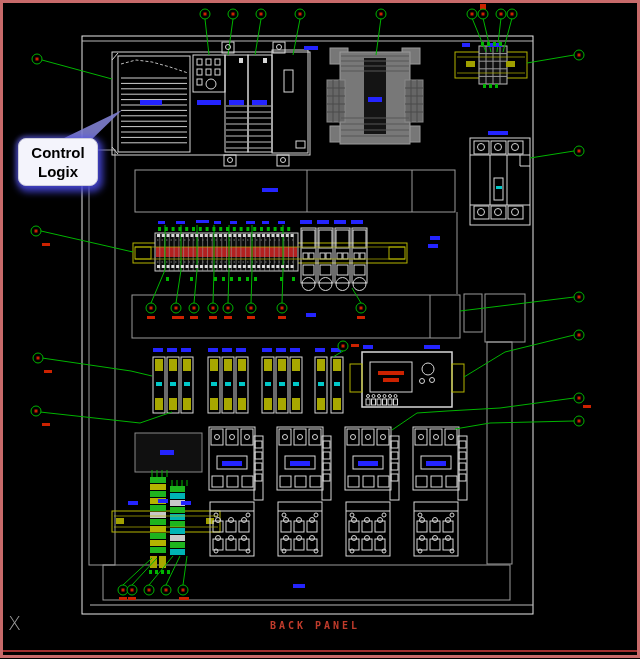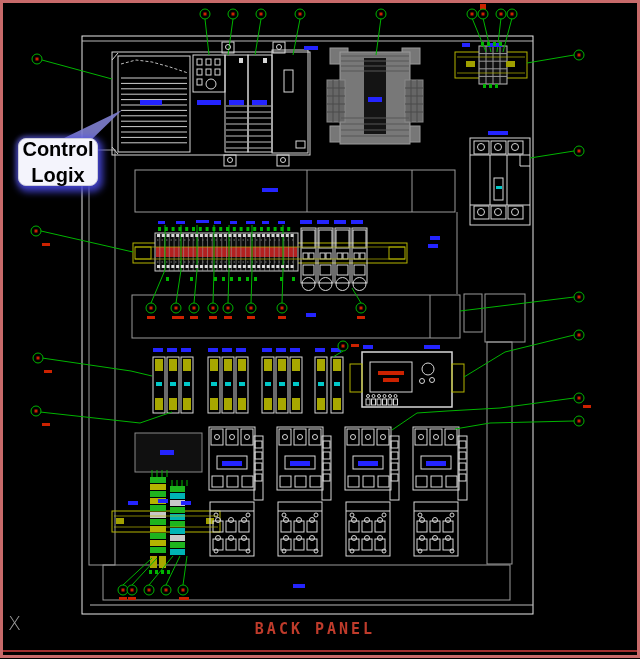--- a/index.html
+++ b/index.html
@@ -1,26 +1,26 @@
 <!DOCTYPE html>
 <html><head>
 <meta charset="utf-8">
 <style>
   html,body{margin:0;padding:0;background:#000;}
   #stage{position:relative;width:640px;height:659px;background:#000;overflow:hidden;
          font-family:"Liberation Sans", sans-serif;}
   #cad{position:absolute;left:0;top:0;}
   .htext{position:absolute;}
   #back-panel-title{left:250px;top:620px;width:130px;text-align:center;
-      color:#bf3b2b;font-family:"DejaVu Sans Mono", monospace;font-size:15px;
+      color:#bf3b2b;font-family:"DejaVu Sans Mono", monospace;font-size:10px;
       letter-spacing:3px;font-weight:bold;}
   #control-logix-label{left:18px;top:138px;width:78px;height:46px;
       background:#f4f4fc;border:1px solid #ccccdd;border-radius:8px;
       box-shadow:2px 3px 7px 3px rgba(70,70,220,0.85), -1px -1px 4px 1px rgba(120,120,230,0.45);
-      color:#000;font-weight:bold;font-size:20px;line-height:1.3;
+      color:#000;font-weight:bold;font-size:15px;line-height:1.3;
       display:flex;flex-direction:column;align-items:center;justify-content:center;}
   #ucs-cursor{left:8px;top:612px;color:#9a9a9a;font-size:19px;font-weight:300;
       font-family:"DejaVu Sans", sans-serif;}
 </style>
 </head>
 <body>
 
 <div id="stage">
   <svg id="cad" width="640" height="659" viewBox="0 0 640 659">
       <rect x="1.5" y="1.5" width="637" height="655" fill="none" stroke="#c76a6a" stroke-width="3"></rect>

